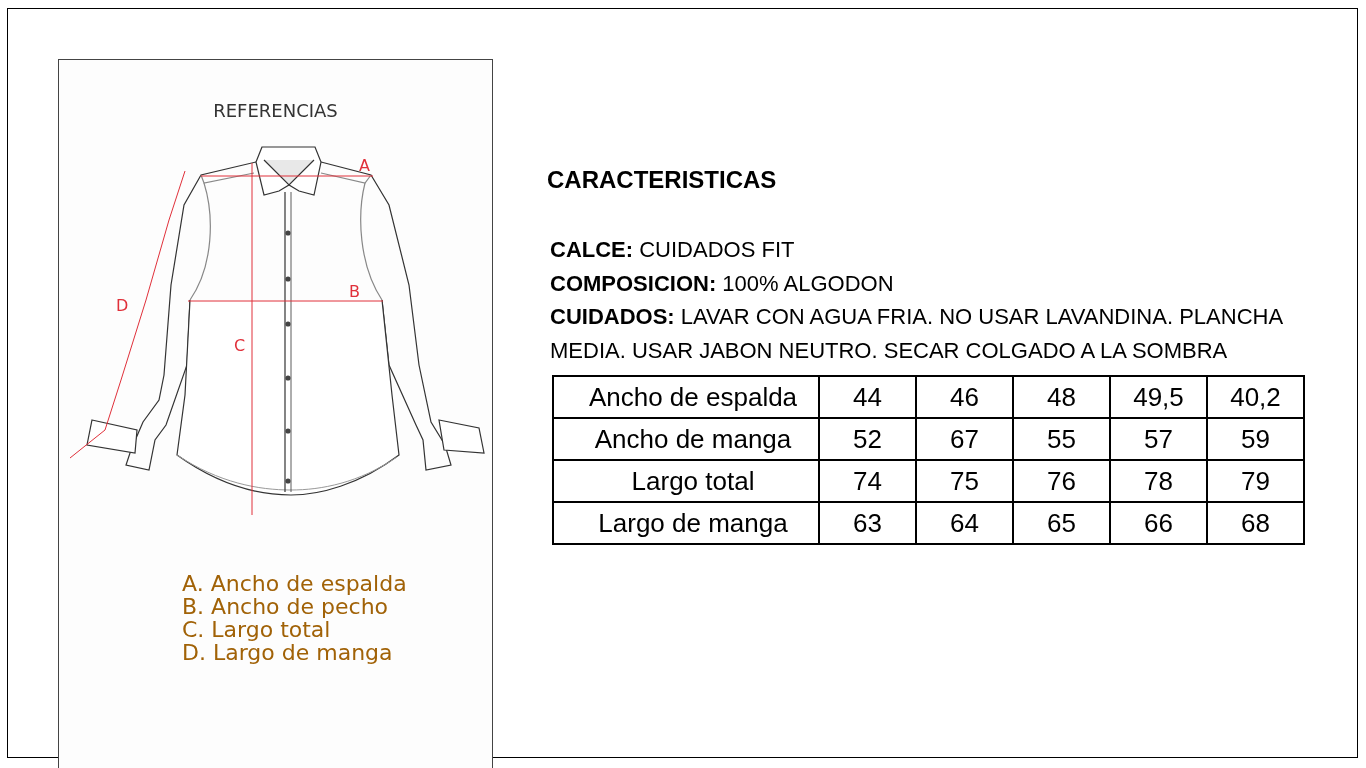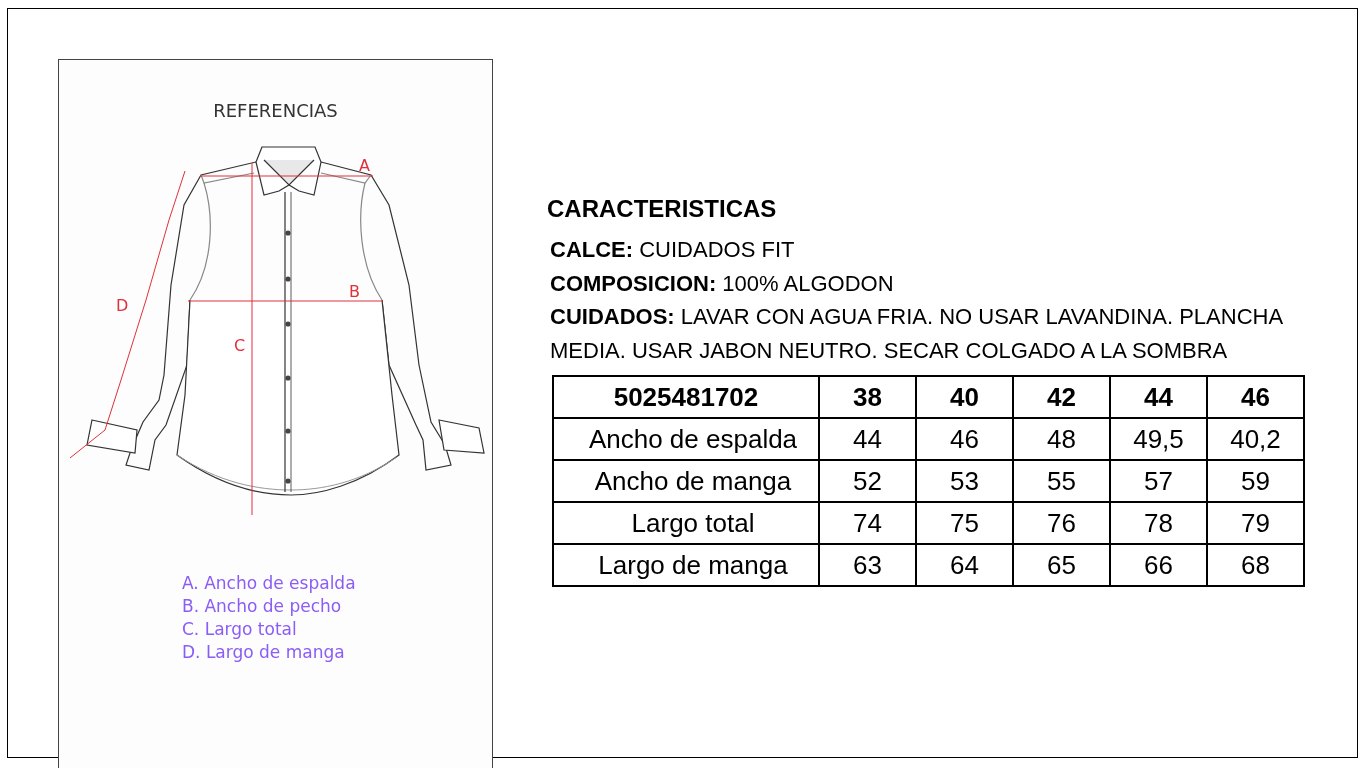--- a/index.html
+++ b/index.html
@@ -1,23 +1,23 @@
 <!DOCTYPE html>
 <html><head>
   <meta charset="utf-8">
   <style>
     html, body { margin: 0; padding: 0; background: #ffffff; }
     body { width: 1366px; height: 768px; position: relative; overflow: hidden; font-family: "Liberation Sans", sans-serif; color: #000; }
     .frame { position: absolute; left: 7px; top: 8px; width: 1351px; height: 750px; border: 1px solid #000; box-sizing: border-box; }
     .ref-panel { position: absolute; left: 58px; top: 59px; width: 435px; height: 746px; border: 1px solid #444; box-sizing: border-box; background: #fdfdfd; }
     .ref-title { position: absolute; left: 0; width: 100%; top: 40px; text-align: center; font-family: "DejaVu Sans", sans-serif; font-size: 18px; color: #333; letter-spacing: 0px; }
     .shirt { position: absolute; left: 0; top: 75px; }
-    .legend { position: absolute; left: 123px; top: 512px; font-family: "DejaVu Sans", sans-serif; font-size: 17px; color: #8b5cf6; line-height: 23px; }
+    .legend { position: absolute; left: 123px; top: 512px; font-family: "DejaVu Sans", sans-serif; font-size: 22px; color: #a16207; line-height: 23px; }
     .legend div { white-space: nowrap; }
-    .title { position: absolute; left: 547px; top: 166px; font-family: "Liberation Sans", sans-serif; font-weight: bold; font-size: 24px; letter-spacing: 0px; margin-top: 29px; }
+    .title { position: absolute; left: 547px; top: 166px; font-family: "Liberation Sans", sans-serif; font-weight: bold; font-size: 24px; letter-spacing: 0px; }
     .specs { position: absolute; left: 550px; top: 233px; font-size: 22px; line-height: 33.5px; width: 800px; }
     .specs .lbl { font-weight: bold; }
     table.sizes { position: absolute; left: 552px; top: 375px; border-collapse: collapse; font-size: 26px; }
     table.sizes td { border: 2px solid #000; height: 40px; padding: 0; text-align: center; }
     table.sizes tr.head td { font-weight: bold; }
     table.sizes td.rowlabel { text-align: center; padding-left: 14px; width: 250px; }
     table.sizes tr.head td.rowlabel { text-align: center; padding-left: 0; }
     table.sizes td.val { width: 95px; }
   </style>
 </head>
@@ -92,40 +92,32 @@
   <div>
     <span class="lbl">COMPOSICION:</span><span> 100% ALGODON</span>
   </div>
   <div>
     <span class="lbl">CUIDADOS:</span><span> LAVAR CON AGUA FRIA. NO USAR LAVANDINA. PLANCHA MEDIA. USAR JABON NEUTRO. SECAR COLGADO A LA SOMBRA</span>
   </div>
 </div>
 
 <table class="sizes">
   <tbody>
-      <tr class="head">
-    <td class="rowlabel">5025481702</td>
-    <td class="val">38</td>
-    <td class="val">40</td>
-    <td class="val">42</td>
-    <td class="val">44</td>
-    <td class="val">46</td>
-  </tr>
   <tr>
     <td class="rowlabel">Ancho de espalda</td>
     <td class="val">44</td>
     <td class="val">46</td>
     <td class="val">48</td>
     <td class="val">49,5</td>
     <td class="val">40,2</td>
   </tr>
   <tr>
     <td class="rowlabel">Ancho de manga</td>
     <td class="val">52</td>
-    <td class="val">53</td>
+    <td class="val">67</td>
     <td class="val">55</td>
     <td class="val">57</td>
     <td class="val">59</td>
   </tr>
   <tr>
     <td class="rowlabel">Largo total</td>
     <td class="val">74</td>
     <td class="val">75</td>
     <td class="val">76</td>
     <td class="val">78</td>

